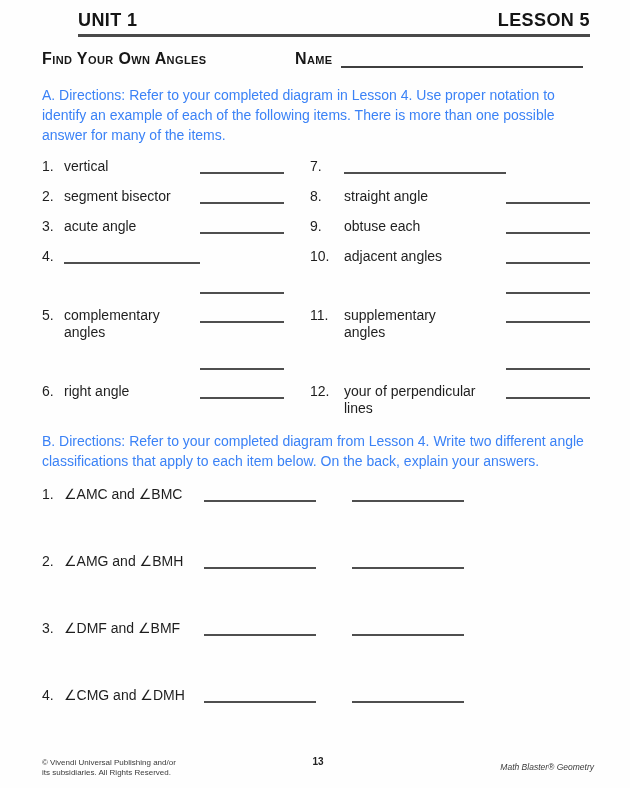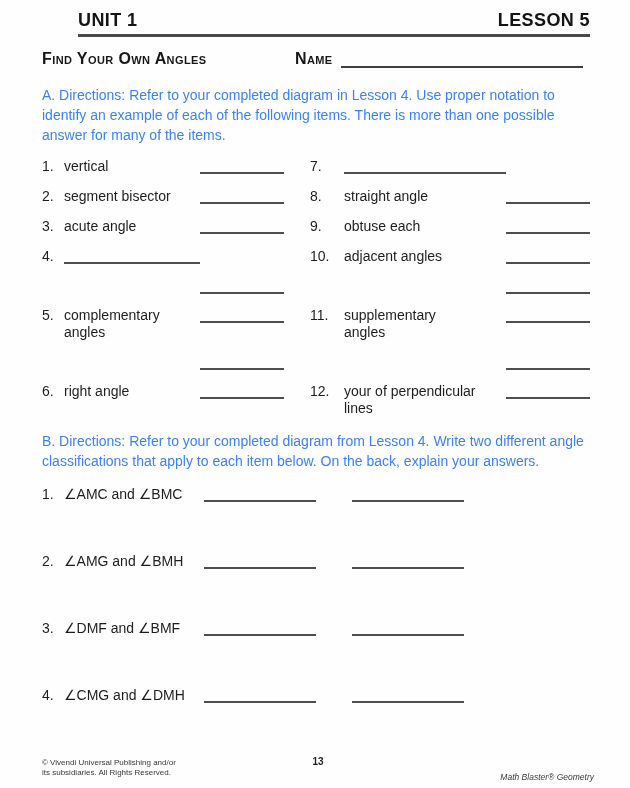--- a/index.html
+++ b/index.html
@@ -64,21 +64,21 @@
   .footer {
     position:absolute; left:42px; right:36px; bottom:8px; height:24px;
     font-size:8px; color:#3a3a3a;
   }
   .copyright { position:absolute; left:0; top:2px; line-height:10px; }
   .pagenum {
     position:absolute; left:50%; transform:translateX(-50%); top:0;
     font-size:10px; font-weight:700; color:#222;
   }
   .brand {
-    position:absolute; right:0; top:16px; font-style:italic; font-size:8.5px;
+    position:absolute; right:0; top:6px; font-style:italic; font-size:8.5px;
   }
 </style>
 </head>
 <body>
 
 <div class="page">
 
   <div class="hdr">
     <span>UNIT 1</span>
     <span>LESSON 5</span>

